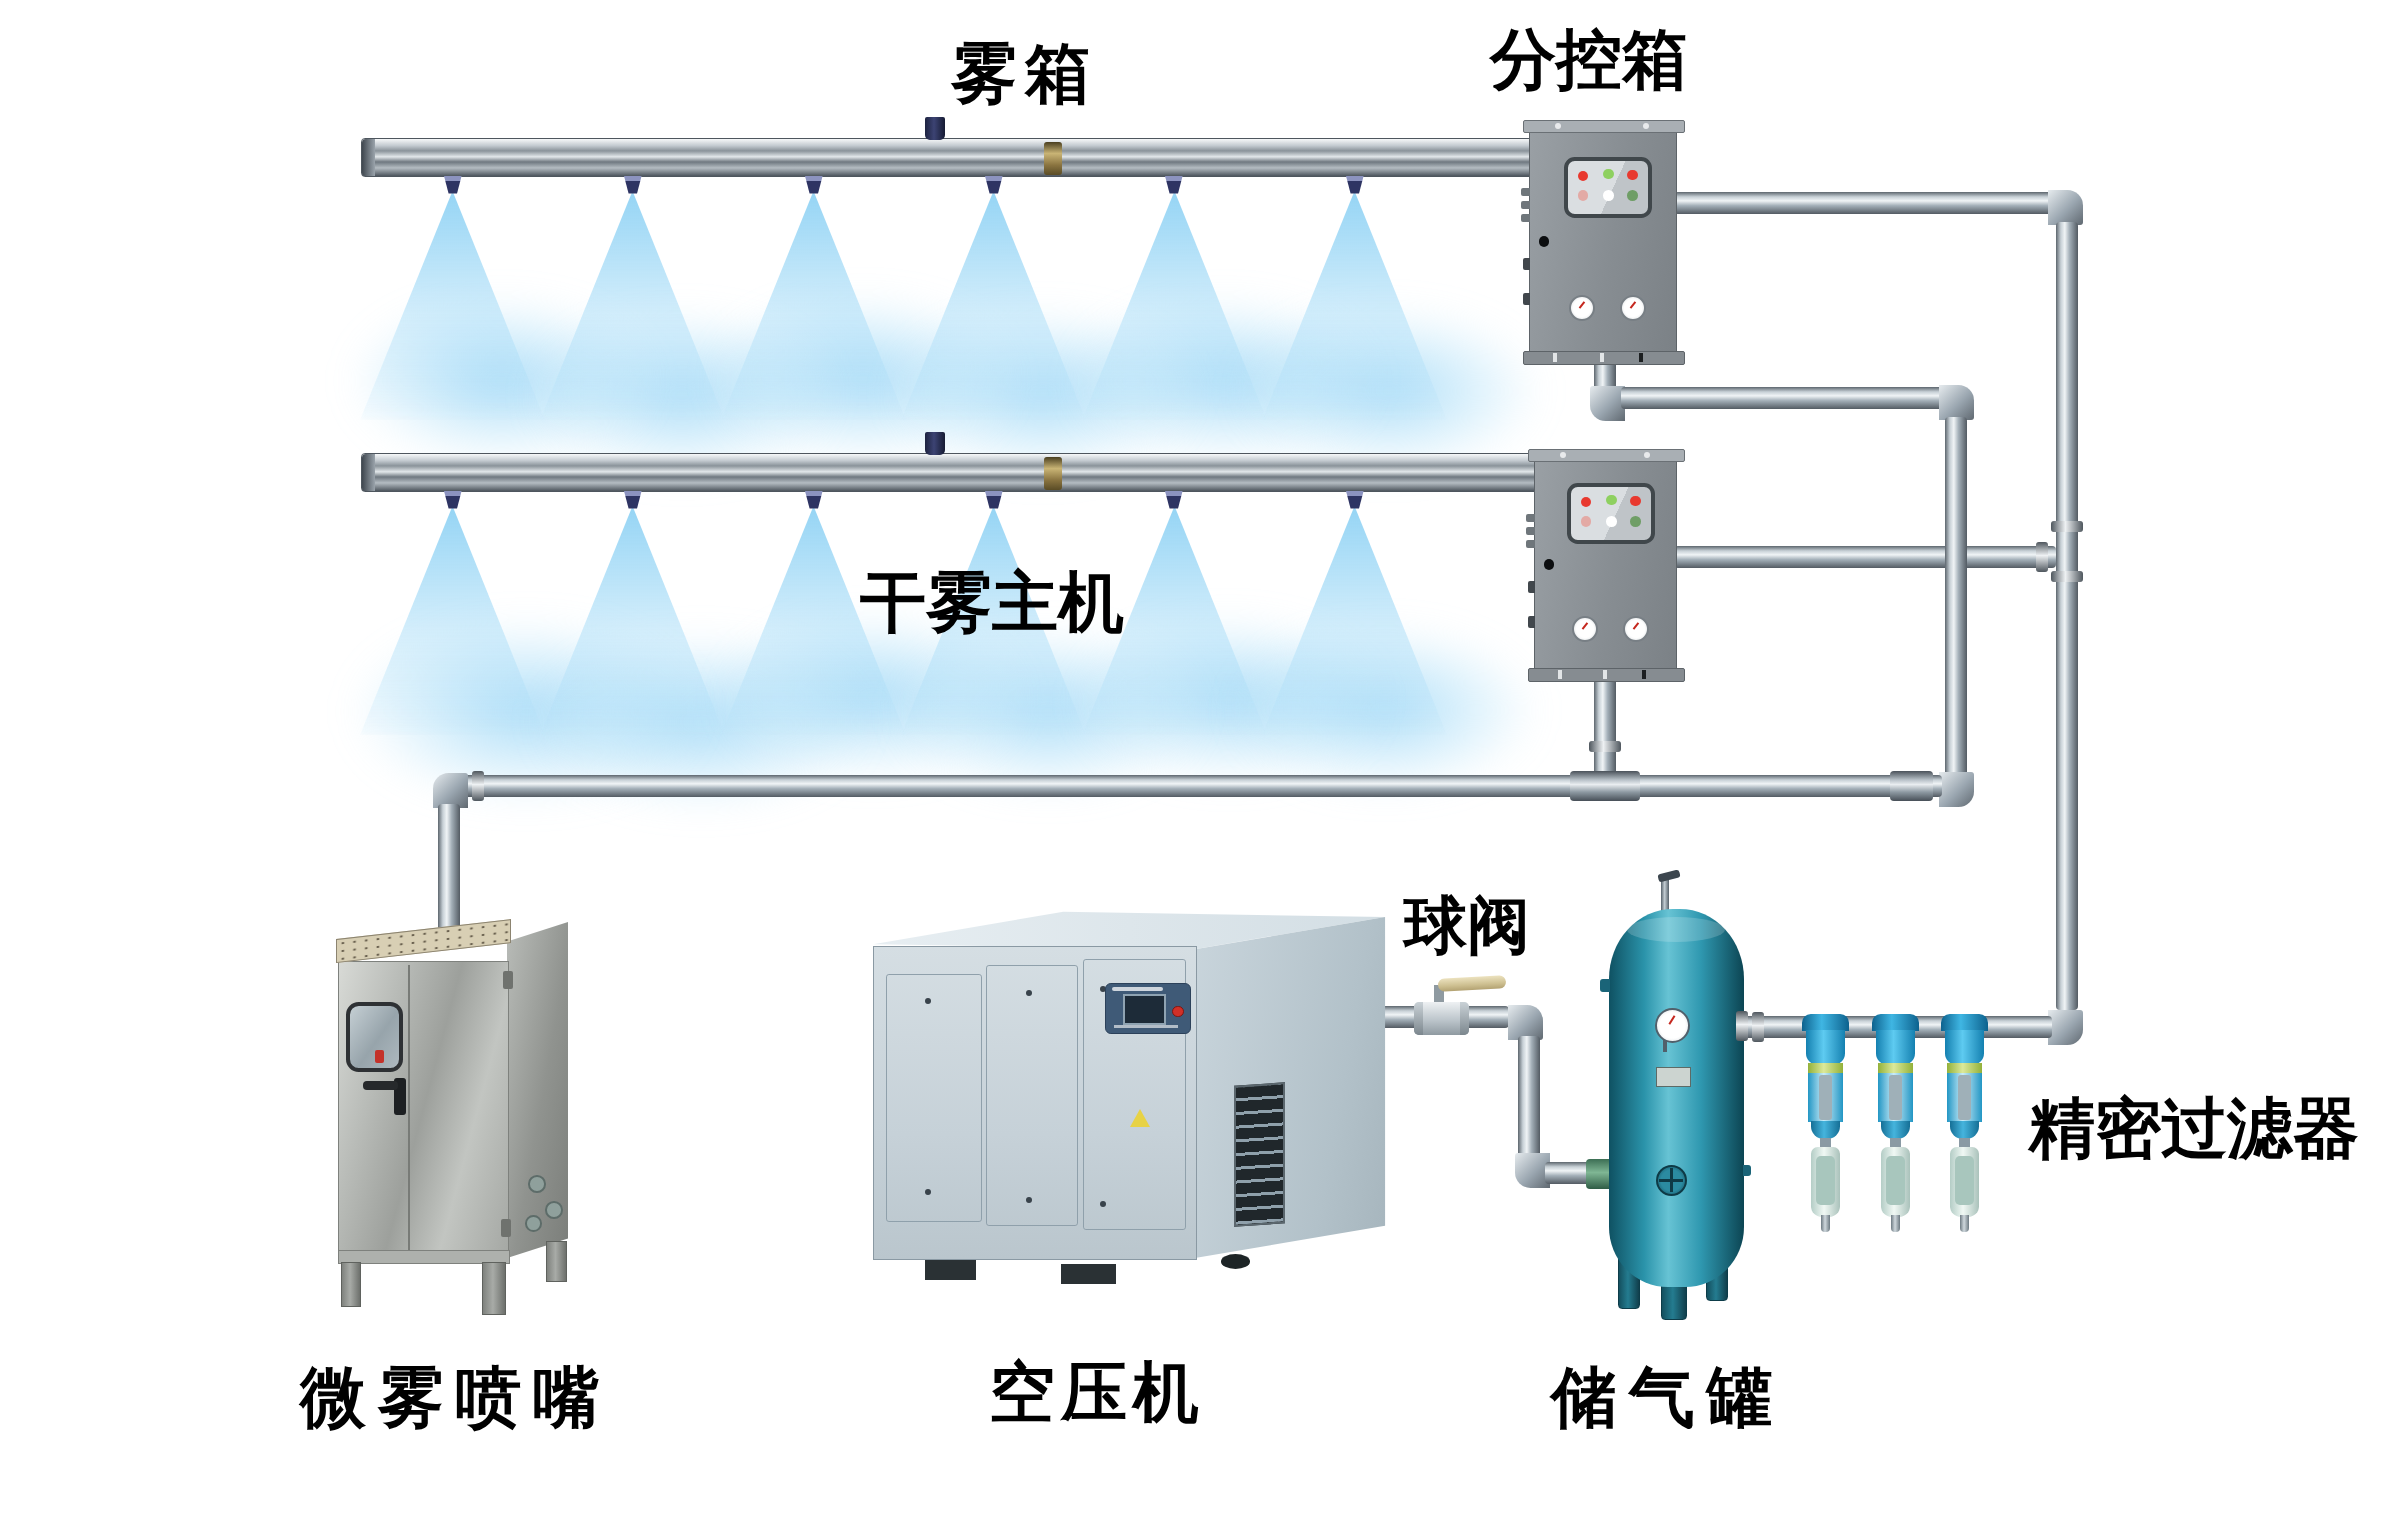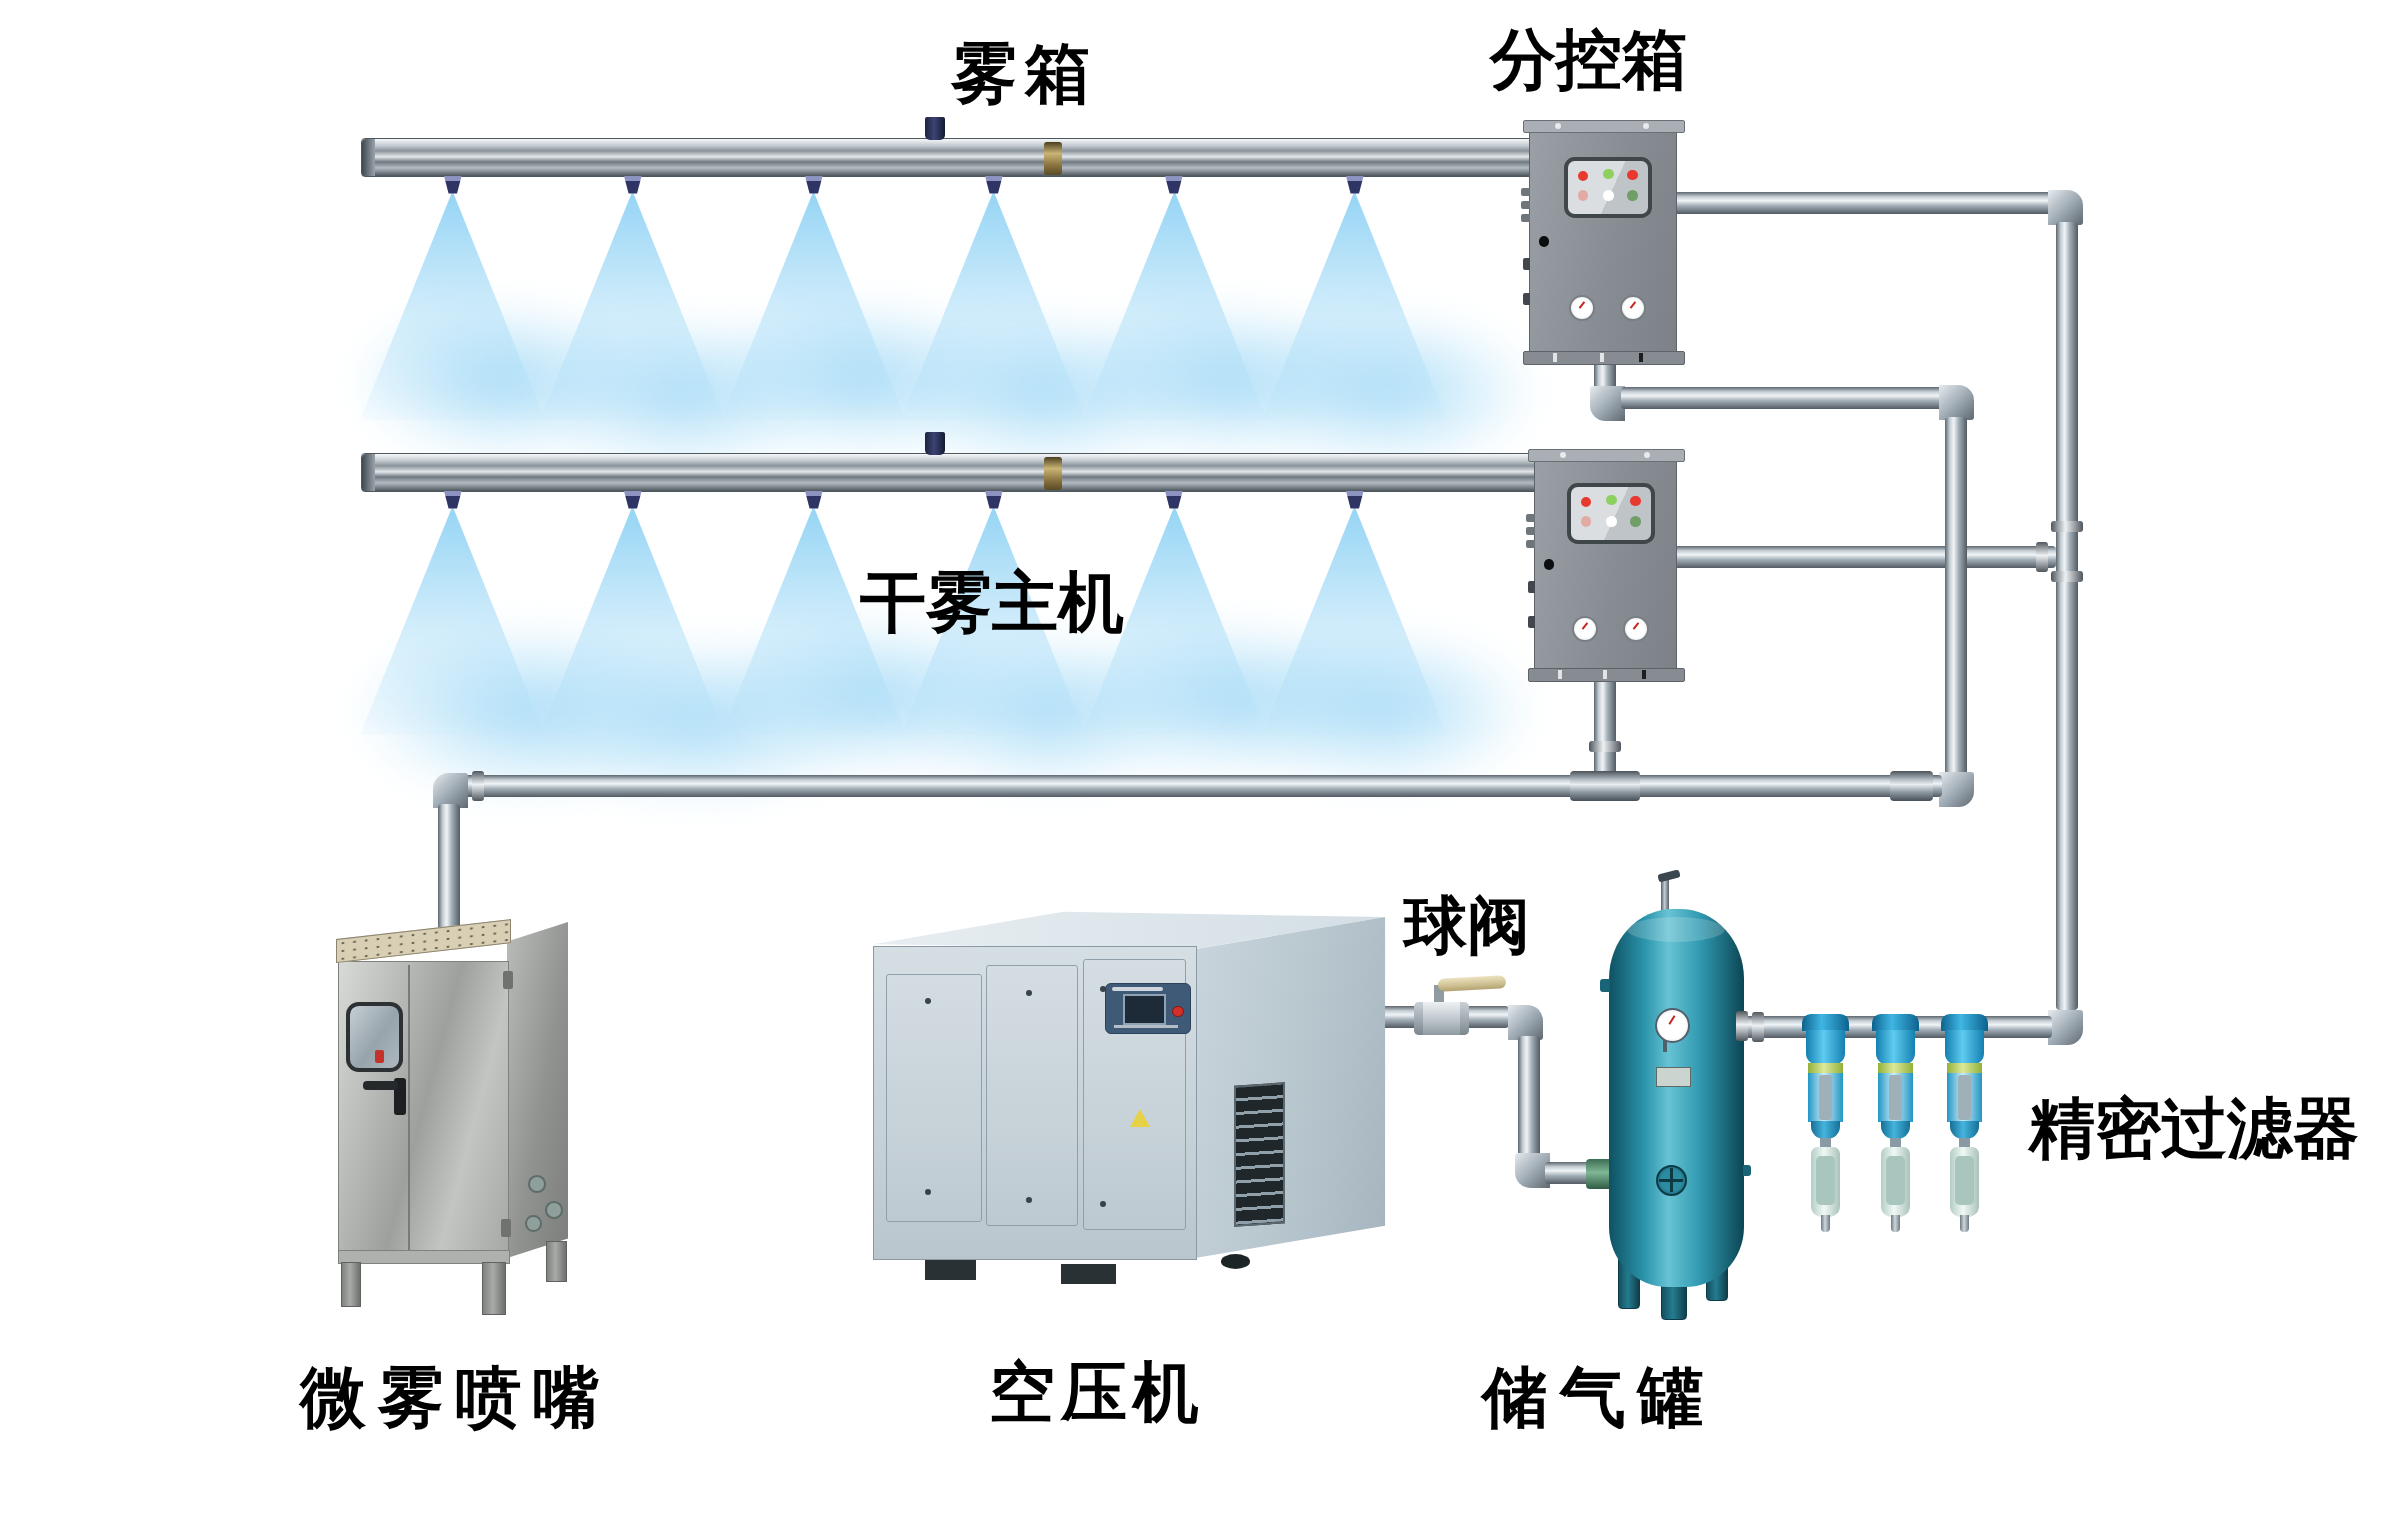--- a/index.html
+++ b/index.html
@@ -382,16 +382,16 @@
       <div class="f-tip"></div>
   </div>
 
   <div class="lbl" style="left:951px;top:41px;letter-spacing:7.8px;">雾箱</div>
   <div class="lbl" style="left:1490px;top:27px;">分控箱</div>
   <div class="lbl" style="left:860px;top:570px;">干雾主机</div>
   <div class="lbl" style="left:1404px;top:895px;font-size:63px;">球阀</div>
   <div class="lbl" style="left:2029px;top:1096px;">精密过滤器</div>
   <div class="lbl" style="left:300px;top:1365px;letter-spacing:11.7px;">微雾喷嘴</div>
   <div class="lbl" style="left:989px;top:1365px;letter-spacing:5.9px;font-family:Liberation Mono, monospace;">空压机</div>
-  <div class="lbl" style="left:1482px;top:1365px;letter-spacing:11.7px;">储气罐</div>
+  <div class="lbl" style="left:1551px;top:1365px;letter-spacing:11.7px;">储气罐</div>
 
 </div>
 
 
 </body></html>

